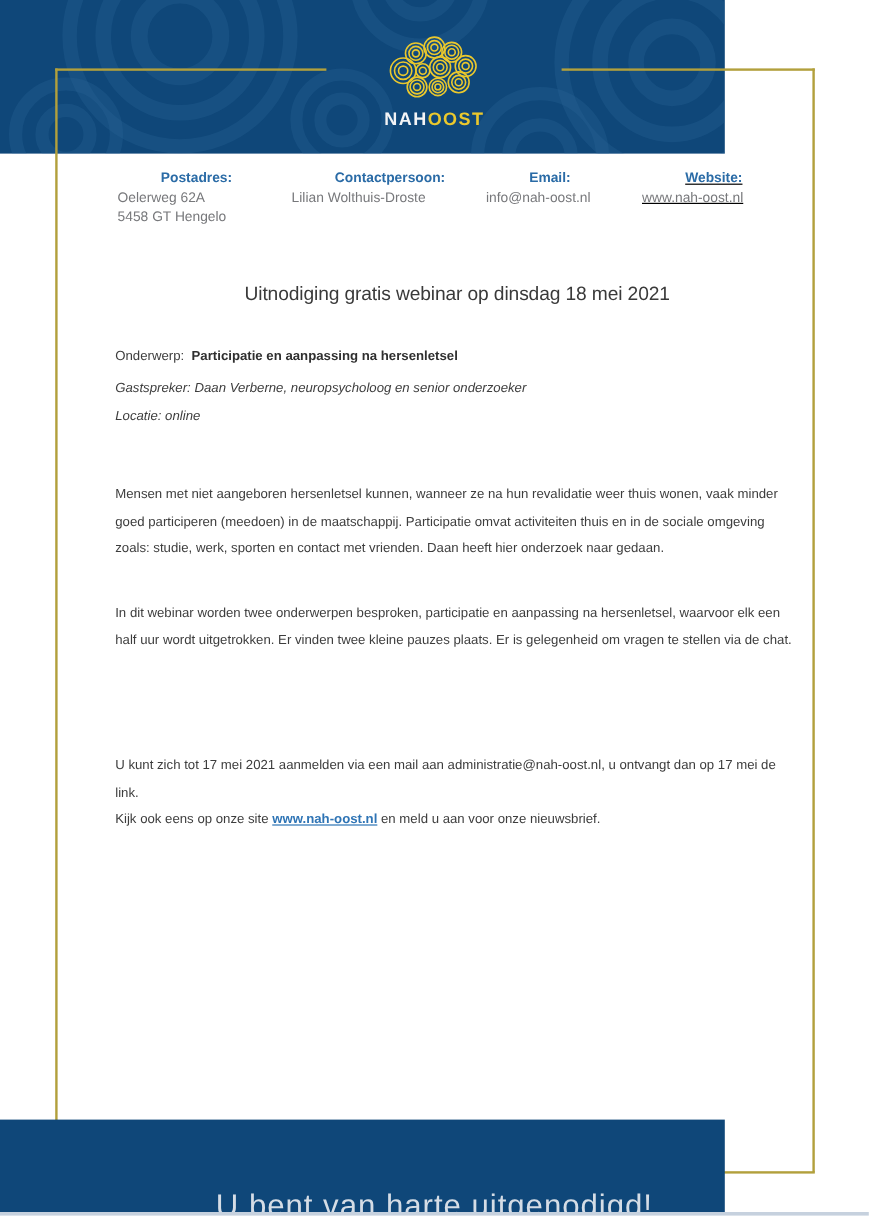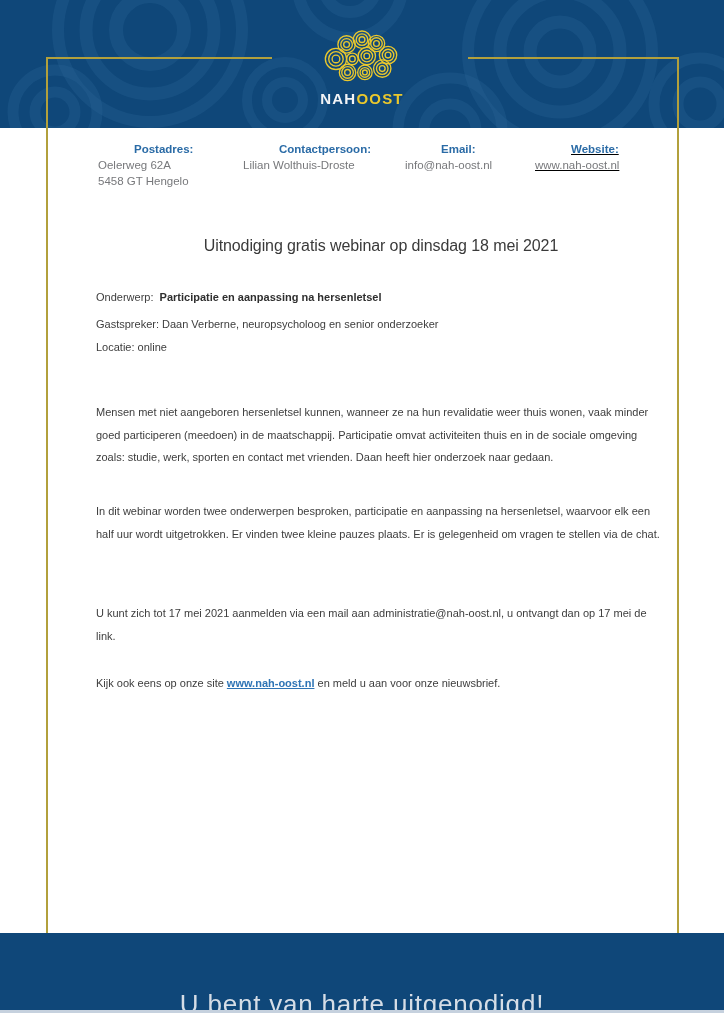--- a/index.html
+++ b/index.html
@@ -1,21 +1,21 @@
 <!DOCTYPE html>
 <html><head>
 <meta charset="utf-8">
 <style>
   html,body{margin:0;padding:0;}
   body{
     width:724px;height:1024px;position:relative;background:#ffffff;
     font-family:"Liberation Sans",sans-serif;overflow:hidden;
   }
   
-  .band{position:absolute;left:0;width:724px;background:#0f4779;overflow:hidden;}
+  .band{position:absolute;left:0;width:604px;background:#0f4779;overflow:hidden;}
   .band.header{top:0;height:128px;}
   .band.footer{top:933px;height:77px;}
   .pattern-svg{position:absolute;top:0;left:0;}
   .bottom-strip{position:absolute;left:0;top:1010px;width:724px;height:3px;background:#c6d1de;}
   
   .gold{position:absolute;background:#b2a03c;}
   .gold.v{width:2px;top:57px;height:920px;}
   .gold.h{height:2px;}
   
   .logo-wrap{position:absolute;top:30px;left:0;width:724px;text-align:center;}
@@ -24,24 +24,24 @@
   .logo-text .g{color:#eac82d;}
   
   .contact-col{position:absolute;top:141px;font-size:11.5px;line-height:16px;}
   .contact-col .lbl{color:#2a6ba6;font-weight:bold;padding-left:36px;}
   .contact-col .val{color:#77787b;}
   
   .blk{position:absolute;left:96px;width:570px;color:#3d3d3d;font-size:11px;line-height:22.5px;}
   .doc-title{top:236px;font-size:16px;line-height:20px;color:#3a3a3a;letter-spacing:-0.1px;text-align:center;}
   .subject{top:286px;}
   .subject b{color:#2f2f2f;}
-  .details{top:313px;}
+  .details{top:313px;font-style:italic;}
   .p1{top:401px;}
   .p2{top:500px;}
-  .p3{top:602px;}
+  .p3{top:627px;}
   .p4{top:672px;}
   a.site-link{color:#2e74b5;font-weight:bold;text-decoration:underline;cursor:pointer;}
   
   .footer-msg{
     position:absolute;top:20px;left:0;width:724px;text-align:center;
     color:#d5dde6;font-size:26px;font-weight:300;letter-spacing:0.8px;
     font-family:"Liberation Sans",sans-serif;
     margin-top:36px;
   }
 </style>

